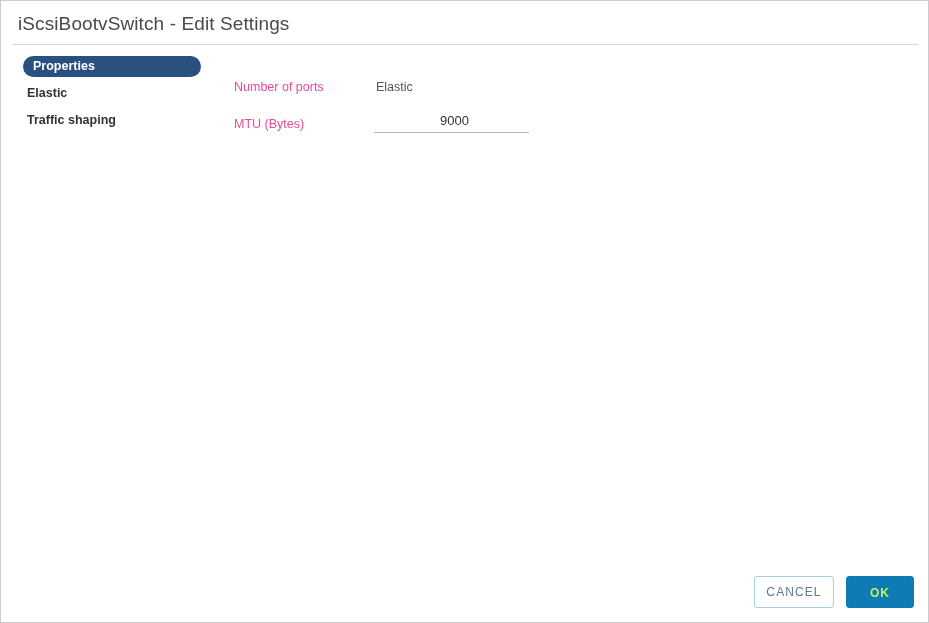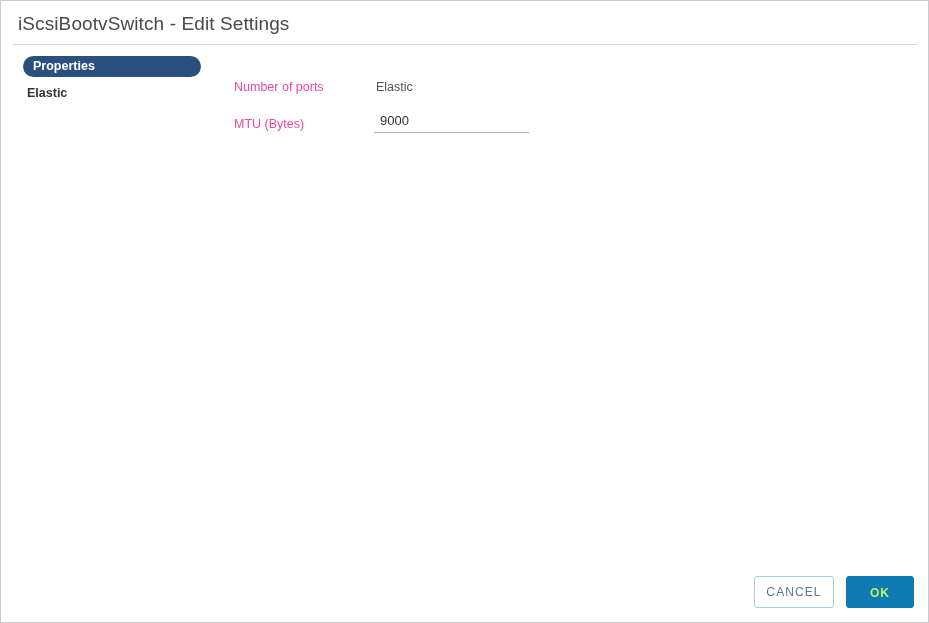--- a/index.html
+++ b/index.html
@@ -134,20 +134,21 @@
     width: 155px;
     height: 24px;
     padding: 0 0 0 6px;
     font-family: "Liberation Sans", sans-serif;
     font-size: 13px;
     color: #333333;
     background: transparent;
     border: none;
     border-bottom: 1px solid #b3b3b3;
     outline: none;
+    text-align: center;
   }
 
   
   .dialog-footer {
     position: absolute;
     left: 0;
     top: 564px;
     width: 929px;
     height: 58px;
   }
@@ -195,20 +196,23 @@
 
   <div class="dialog-body">
 
     <ul class="nav-list">
       <li class="nav-item selected">
         <span>Properties</span>
       </li>
       <li class="nav-item">
         <span>Elastic</span>
       </li>
+      <li class="nav-item">
+        <span>Traffic shaping</span>
+      </li>
     </ul>
 
     <div class="form-area">
 
       <div class="form-row row-ports">
         <div class="field-label">Number of ports</div>
         <div class="field-static">Elastic</div>
       </div>
 
       <div class="form-row row-mtu">

